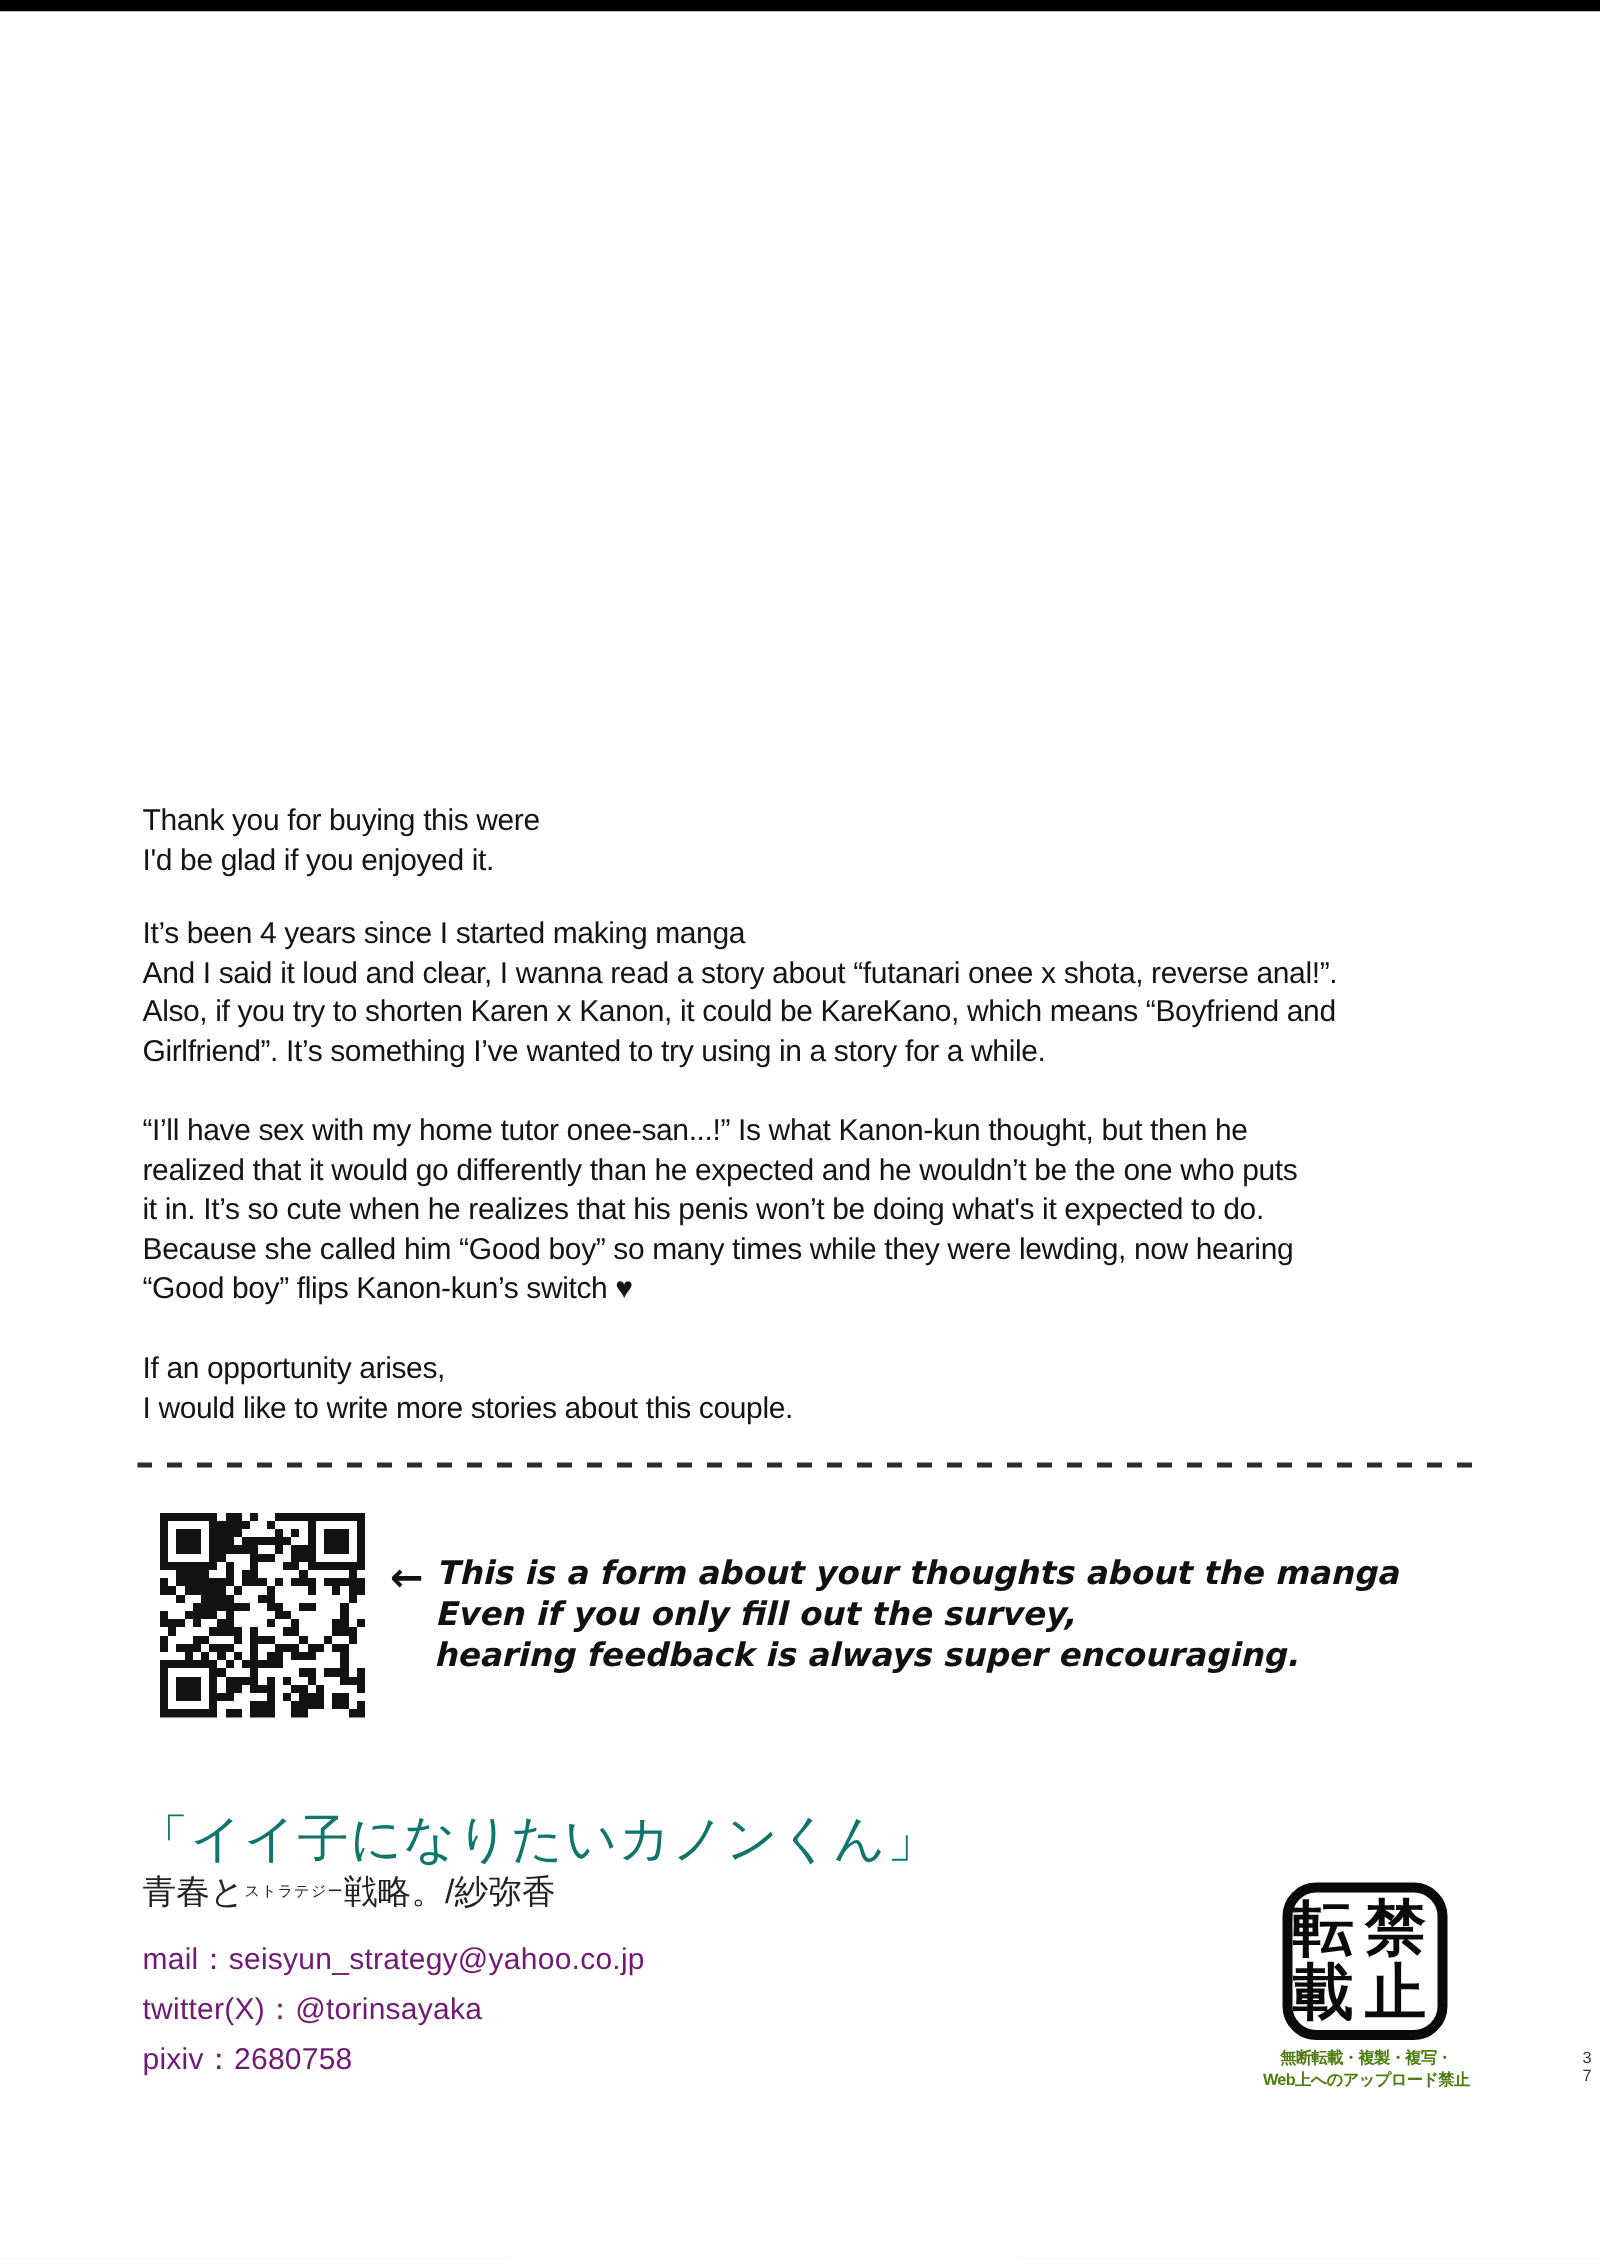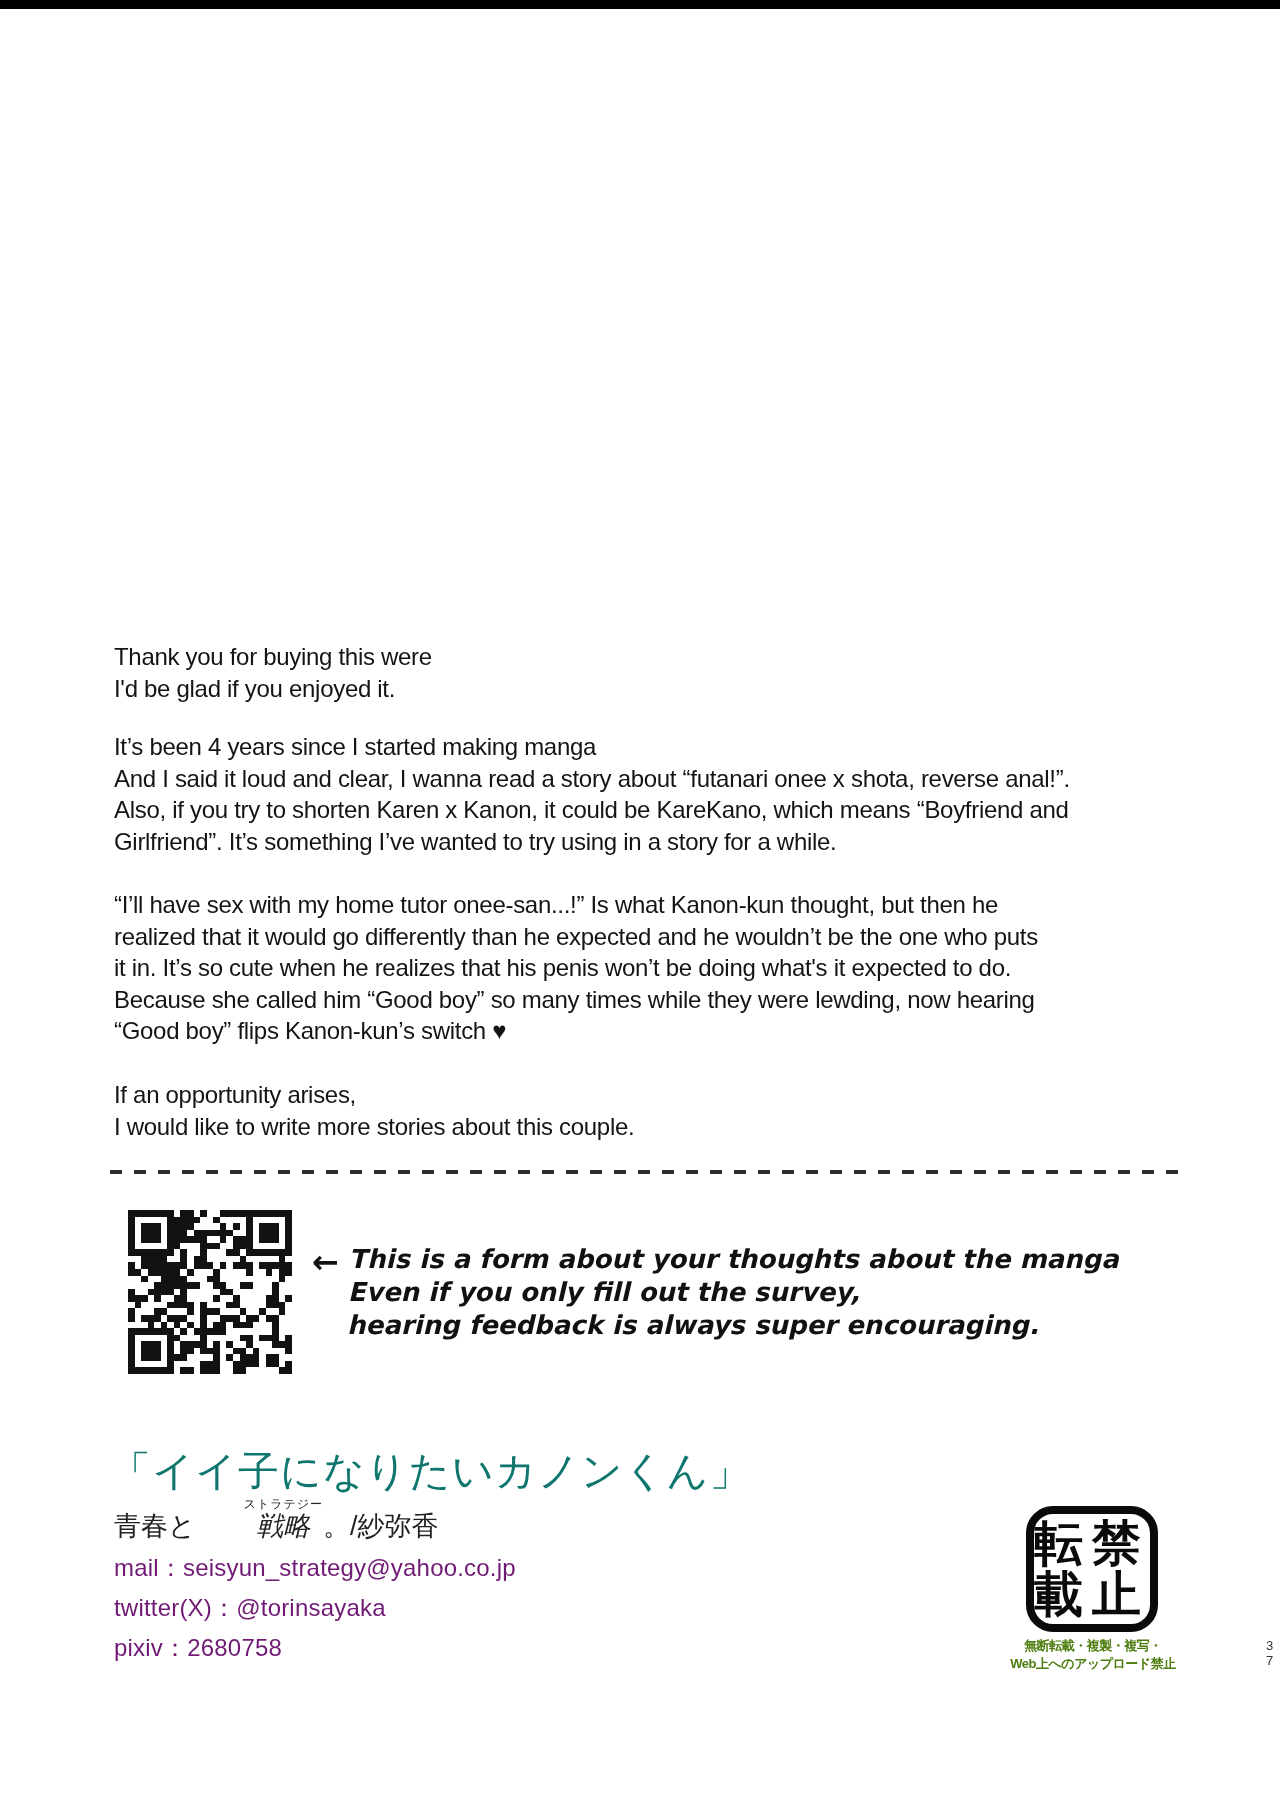--- a/index.html
+++ b/index.html
@@ -49,23 +49,23 @@
     letter-spacing:1px;
     color:#0f766e;
     font-family:"Liberation Sans", sans-serif;
   }
   #circle-line{
     left:114px;top:1498px;
     display:flex;align-items:flex-end;
     color:#222;
   }
   #circle-line .plain{font-size:27px;line-height:30px;}
-  #circle-line .ruby-wrap{display:inline-flex;flex-direction:column;align-items:center;margin-left:48px;}
+  #circle-line .ruby-wrap{display:inline-flex;flex-direction:row;align-items:center;}
   #circle-line .rt{font-size:12px;line-height:13px;letter-spacing:1px;}
-  #circle-line .rb{font-size:27px;line-height:30px;font-style:italic;}
+  #circle-line .rb{font-size:27px;line-height:30px;}
   .contact{
     left:114px;
     font-size:24px;line-height:30px;
     color:#701a75;letter-spacing:0.2px;
   }
   #stamp-box{
     left:1026px;top:1506px;width:116px;height:110px;
     border:8px solid #0a0a0a;border-radius:27px;
     display:flex;flex-direction:row;align-items:center;justify-content:center;
     background:#fff;

